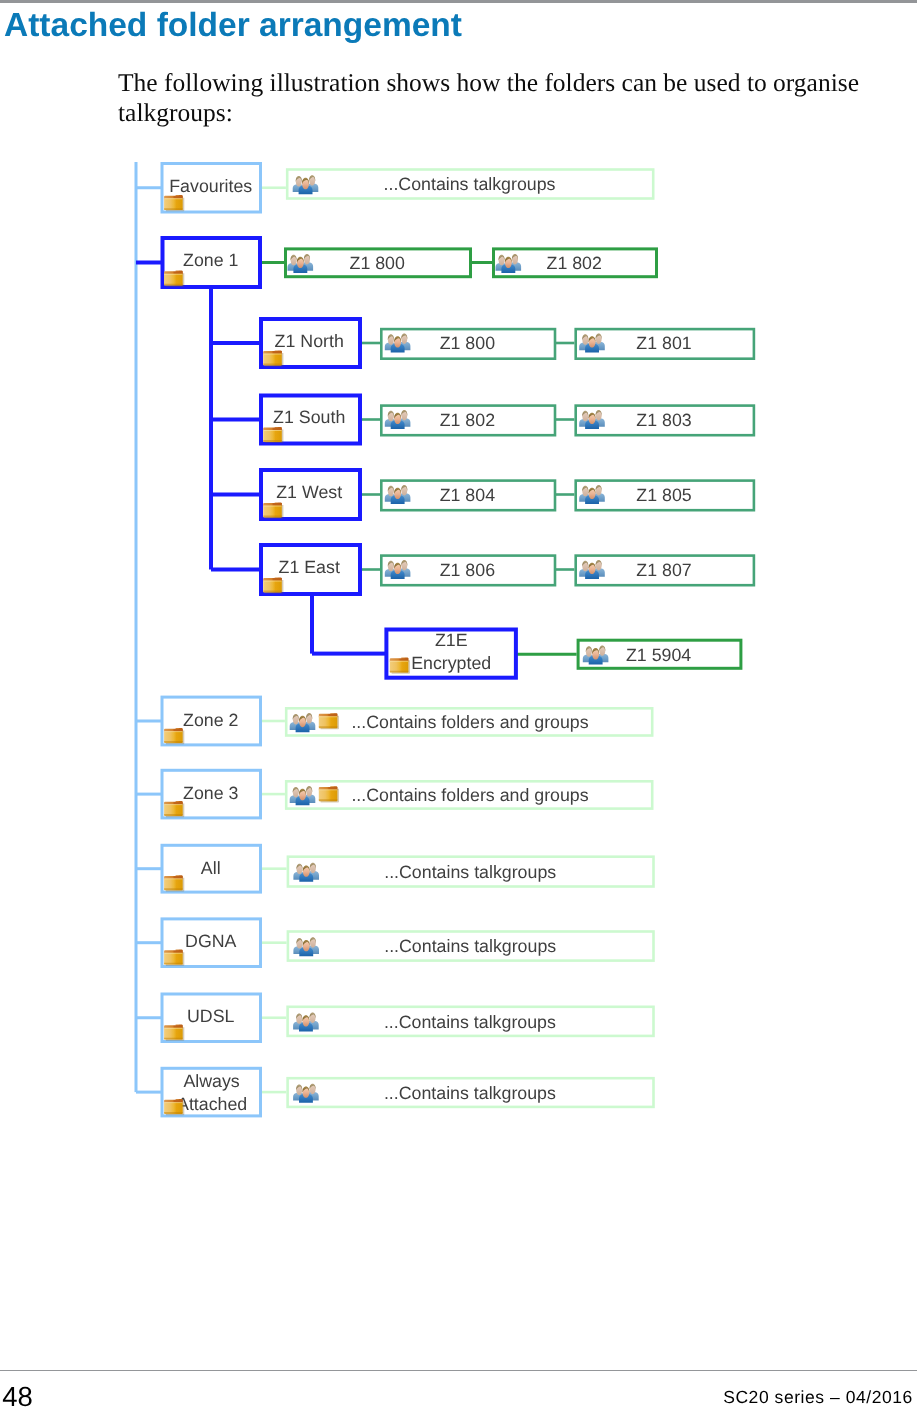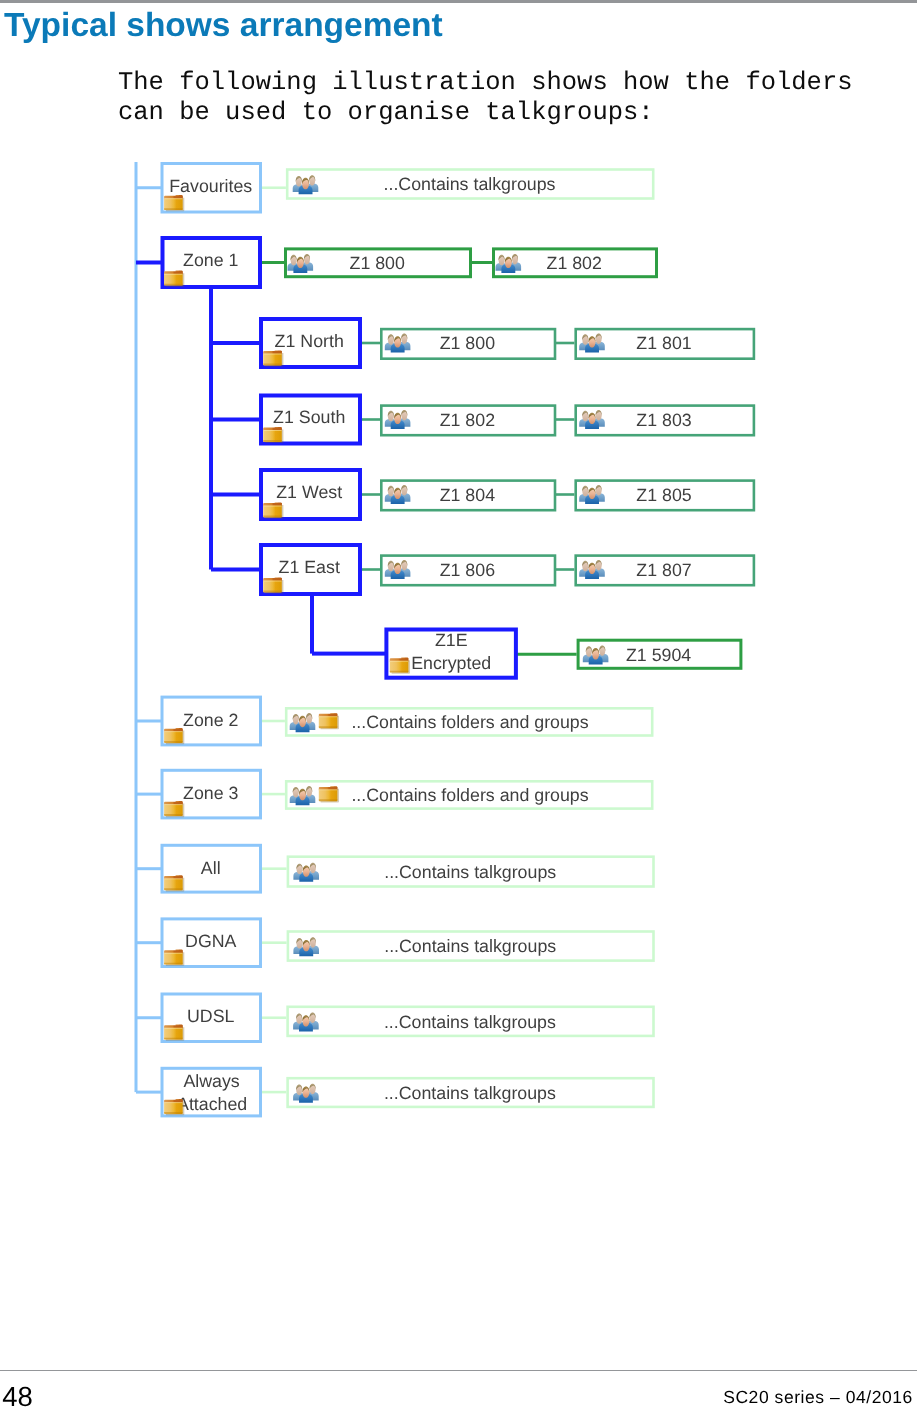--- a/index.html
+++ b/index.html
@@ -5,40 +5,40 @@
 <style>
   html,body{margin:0;padding:0;background:#ffffff;-webkit-font-smoothing:antialiased;text-rendering:geometricPrecision;}
   body{width:917px;height:1407px;font-family:"Liberation Serif",serif;overflow:hidden;}
   .page{position:relative;width:917px;height:1407px;background:#fff;}
 
   .top-rule{position:absolute;left:0;top:0;width:917px;height:2.8px;background:#939598;}
   .page-title{position:absolute;left:4px;top:9px;margin:0;
     font-family:"Liberation Sans",sans-serif;font-weight:bold;font-size:33.5px;
     color:#0b7ab8;white-space:nowrap;line-height:1;}
   .body-text{position:absolute;left:118px;top:67.5px;width:752px;margin:0;
-    font-family:Liberation Mono, monospace;font-size:25.5px;line-height:30.5px;color:#0d0d0d;}
+    font-family:Liberation Serif, serif;font-size:25.5px;line-height:30.5px;color:#0d0d0d;}
 
   .footer-rule{position:absolute;left:0;top:1369.5px;width:917px;height:1.5px;background:#949699;}
   .footer-left{position:absolute;left:2.2px;top:1382.5px;
     font-family:"Liberation Sans",sans-serif;font-size:27.5px;color:#000;line-height:1;}
   .footer-right{position:absolute;left:723.2px;top:1388.5px;
     font-family:Liberation Sans, sans-serif;font-size:17.5px;letter-spacing:0.55px;
     color:#000;line-height:1;white-space:nowrap;}
 
   
   #diagram{position:absolute;left:0;top:0;width:917px;height:1200px;}
   #dg-boxes,#dg-connectors{filter:blur(0.62px);}
   .page-title,.body-text,.footer-left,.footer-right{filter:blur(0.01px);}
 </style>
 </head>
 <body>
 
 <div class="page">
   <div class="top-rule"></div>
-  <h1 class="page-title">Typical shows arrangement</h1>
+  <h1 class="page-title">Attached folder arrangement</h1>
   <p class="body-text">The following illustration shows how the folders can be used to organise talkgroups:</p>
 
   <svg id="diagram" width="917" height="1200" viewBox="0 0 917 1200" xmlns="http://www.w3.org/2000/svg">
     <defs>
 
       <linearGradient id="folderBody" x1="0" y1="0" x2="1" y2="0">
         <stop offset="0" stop-color="#f2cd7c"></stop>
         <stop offset="0.34" stop-color="#efc260"></stop>
         <stop offset="0.52" stop-color="#edb835"></stop>
         <stop offset="0.66" stop-color="#e7a50f"></stop>

